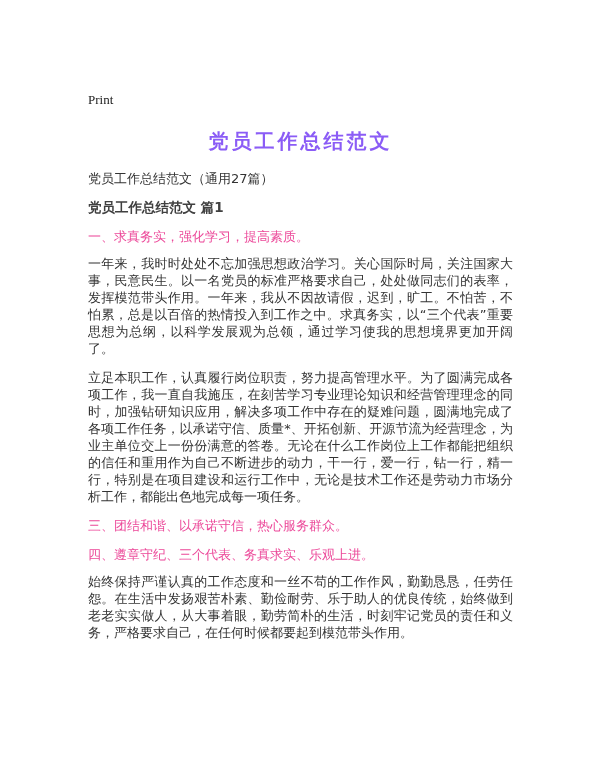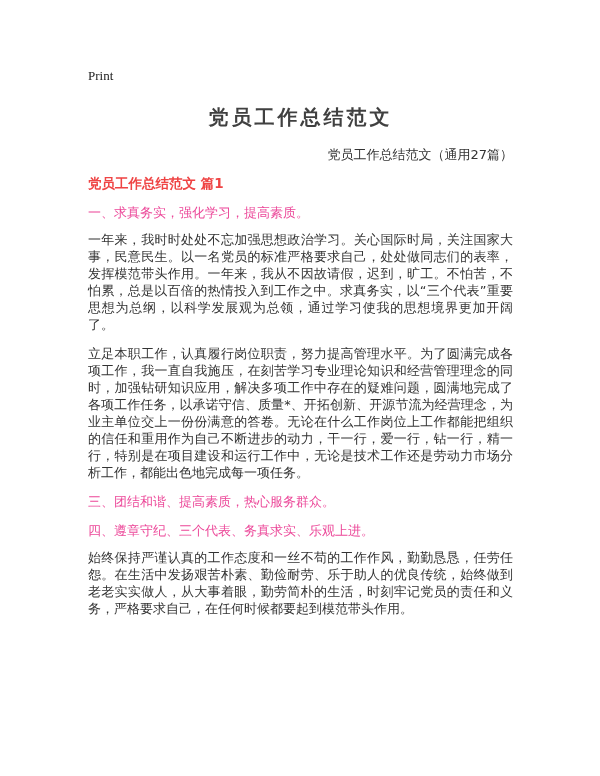--- a/index.html
+++ b/index.html
@@ -11,50 +11,49 @@
     width: 600px;
     height: 776px;
     overflow: hidden;
     font-family: "DejaVu Sans", sans-serif;
     color: #333333;
   }
   .page {
     box-sizing: border-box;
     width: 600px;
     height: 776px;
-    padding: 68px 87px 0 88px;
+    padding: 92px 87px 0 88px;
     background: #ffffff;
   }
   .print-link {
     font-family: "Liberation Serif", serif;
     font-size: 13px;
     color: #222222;
     line-height: 16px;
   }
   .doc-title {
     margin: 20px 0 16px 0;
     font-size: 20px;
     font-weight: bold;
-    color: #404040;
+    color: #8b5cf6;
     text-align: center;
     letter-spacing: 3px;
     line-height: 26px;
   }
   .subtitle {
     margin: 12px 0 12px 0;
     font-size: 13px;
     line-height: 17px;
     color: #333333;
-    text-align: right;
   }
   .article-title {
     margin: 10px 0 0 0;
     font-size: 13.5px;
     font-weight: bold;
-    color: #ef4444;
+    color: #404040;
     line-height: 17px;
   }
   .sec-heading {
     margin: 12px 0 10px 0;
     font-size: 13px;
     line-height: 17px;
     color: #ec4899;
   }
   .body-para {
     margin: 0 0 12px 0;
@@ -81,21 +80,21 @@
   <section>
     <p class="sec-heading">一、求真务实，强化学习，提高素质。</p>
     <p class="body-para">一年来，我时时处处不忘加强思想政治学习。关心国际时局，关注国家大事，民意民生。以一名党员的标准严格要求自己，处处做同志们的表率，发挥模范带头作用。一年来，我从不因故请假，迟到，旷工。不怕苦，不怕累，总是以百倍的热情投入到工作之中。求真务实，以“三个代表”重要思想为总纲，以科学发展观为总领，通过学习使我的思想境界更加开阔了。</p>
   </section>
 
   <section>
     <p class="body-para">立足本职工作，认真履行岗位职责，努力提高管理水平。为了圆满完成各项工作，我一直自我施压，在刻苦学习专业理论知识和经营管理理念的同时，加强钻研知识应用，解决多项工作中存在的疑难问题，圆满地完成了各项工作任务，以承诺守信、质量*、开拓创新、开源节流为经营理念，为业主单位交上一份份满意的答卷。无论在什么工作岗位上工作都能把组织的信任和重用作为自己不断进步的动力，干一行，爱一行，钻一行，精一行，特别是在项目建设和运行工作中，无论是技术工作还是劳动力市场分析工作，都能出色地完成每一项任务。</p>
   </section>
 
   <section>
-    <p class="sec-heading">三、团结和谐、提高素质，热心服务群众。</p>
+    <p class="sec-heading">三、团结和谐、以承诺守信，热心服务群众。</p>
   </section>
 
   <section>
     <p class="sec-heading">四、遵章守纪、三个代表、务真求实、乐观上进。</p>
     <p class="body-para">始终保持严谨认真的工作态度和一丝不苟的工作作风，勤勤恳恳，任劳任怨。在生活中发扬艰苦朴素、勤俭耐劳、乐于助人的优良传统，始终做到老老实实做人，从大事着眼，勤劳简朴的生活，时刻牢记党员的责任和义务，严格要求自己，在任何时候都要起到模范带头作用。</p>
   </section>
 
 </div>
 
 </body></html>

